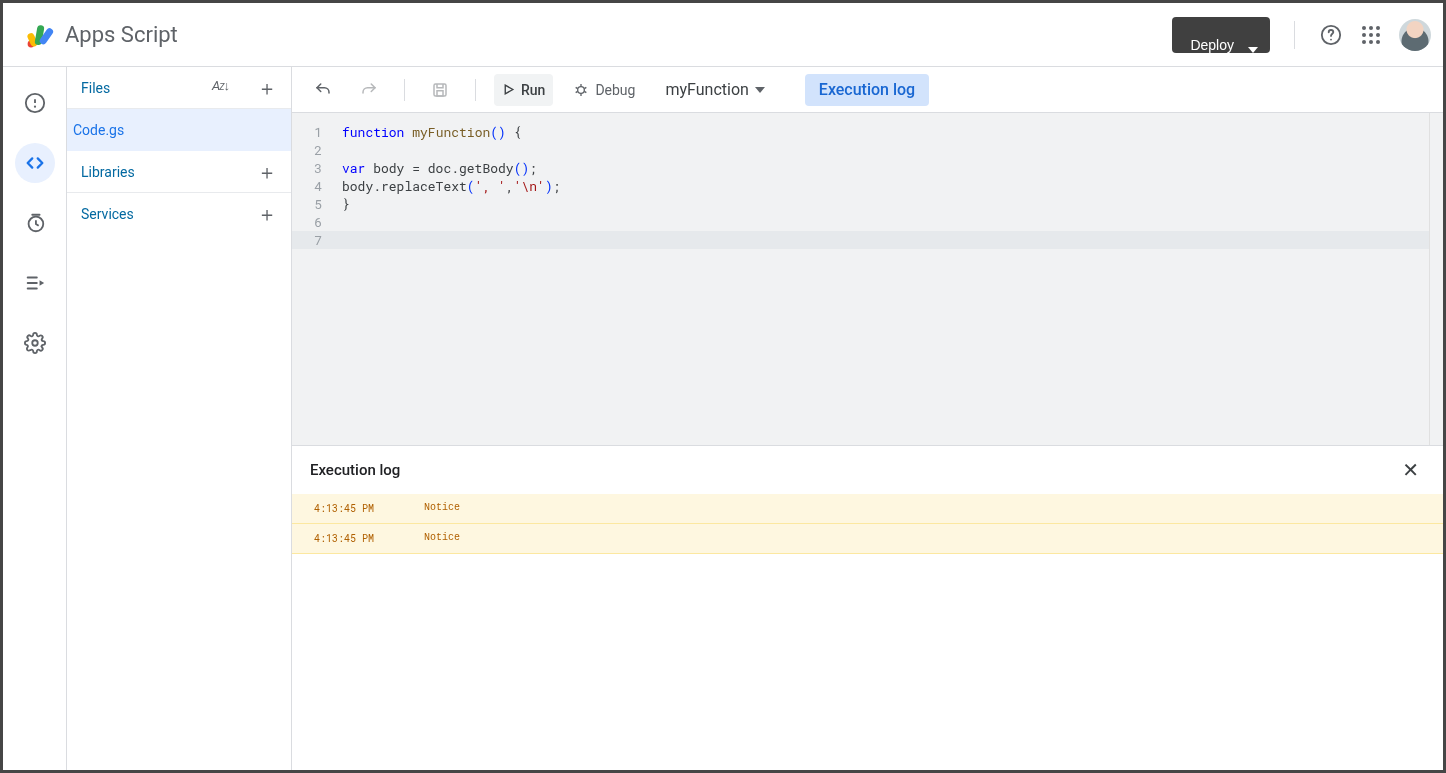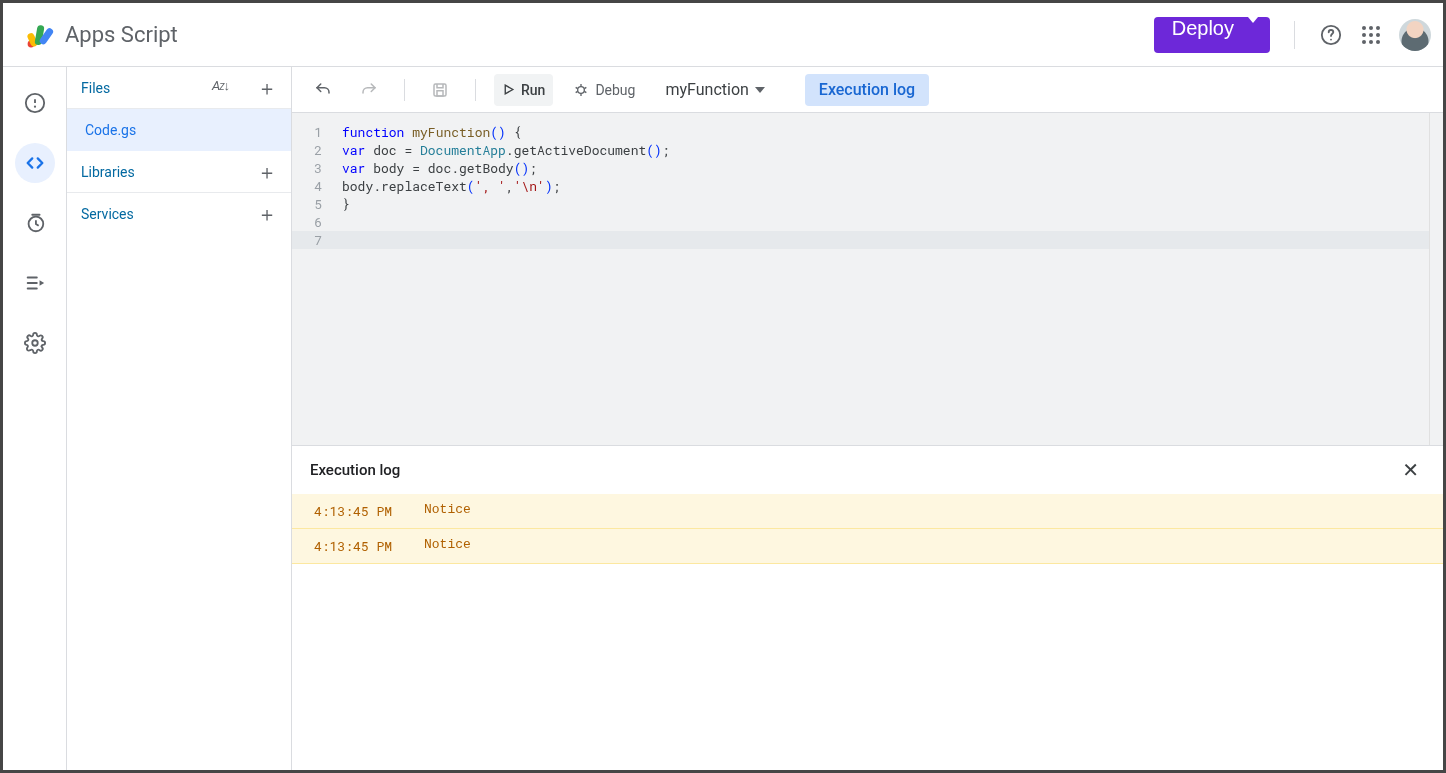--- a/index.html
+++ b/index.html
@@ -5,41 +5,41 @@
   * { box-sizing: border-box; margin: 0; padding: 0; }
   html, body { height: 100%; font-family: "Google Sans", Roboto, Arial, sans-serif; background: #fff; color: #202124; }
   .frame { border: 3px solid #464646; width: 1446px; height: 773px; display: flex; flex-direction: column; overflow: hidden; }
 
   
   .header { height: 64px; display: flex; align-items: center; padding: 0 12px 0 20px; border-bottom: 1px solid #dadce0; }
   .logo { width: 36px; height: 36px; margin-right: 6px; }
   .product { font-size: 22px; font-weight: 400; color: #5f6368; margin-right: 42px; }
   .project { font-size: 22px; color: #3c4043; flex: 0 0 auto; }
   .header-spacer { flex: 1; }
-  .deploy-btn { background:#6d28d9; color:#fff; border:none; border-radius:4px; height:36px; padding:0 12px 0 18px; font-size:20px; font-weight:500; display:flex; align-items:flex-start; cursor:pointer; }
+  .deploy-btn { background:#404040; color:#fff; border:none; border-radius:4px; height:36px; padding:0 12px 0 18px; font-size:14px; font-weight:500; display:flex; align-items:flex-end; cursor:pointer; }
   .deploy-btn .arrow { margin-left:14px; }
   .hdr-sep { height:28px; width:1px; background:#dadce0; margin:0 16px 0 24px; }
   .hdr-icon { width:40px; height:40px; display:flex; align-items:center; justify-content:center; color:#5f6368; border-radius:50%; cursor:pointer; }
   .avatar { width:32px; height:32px; border-radius:50%; background: radial-gradient(circle at 50% 35%, #e8c8b8 0 30%, #cfd8dc 31% 100%); margin-left:8px; overflow:hidden; cursor:pointer; position:relative;}
   .avatar::after{content:"";position:absolute;inset:0;background:
     radial-gradient(circle at 50% 33%, #f2d4c2 0 8px, transparent 9px),
     radial-gradient(circle at 50% 70%, #5d6b72 0 13px, transparent 14px);}
 
   
   .body { flex:1; display:flex; min-height:0; }
   .rail { width:64px; border-right:1px solid #dadce0; display:flex; flex-direction:column; align-items:center; padding-top:16px; gap:20px; }
   .rail-btn { width:40px; height:40px; display:flex; align-items:center; justify-content:center; color:#5f6368; border-radius:50%; cursor:pointer;}
   .rail-btn.active { background:#e8f0fe; color:#1a73e8; }
 
   
   .panel { width:225px; border-right:1px solid #dadce0; display:flex; flex-direction:column; font-size:14px; }
   .panel-row { height:42px; display:flex; align-items:center; justify-content:space-between; padding:0 14px; border-bottom:1px solid #e8eaed; }
   .panel-row .label { color:#0369a1; }
   .panel-row .actions { display:flex; gap:28px; color:#5f6368; }
-  .file-row { height:42px; display:flex; align-items:center; padding:0 18px; background:#e8f0fe; color:#1a73e8; font-size:14px; cursor:pointer; }
+  .file-row { height:42px; display:flex; align-items:center; padding:0 6px; background:#e8f0fe; color:#1a73e8; font-size:14px; cursor:pointer; }
   .sort-icon { font-size:13px; letter-spacing:-1px; color:#5f6368; font-style:italic;}
   .plus { font-size:20px; line-height:1; cursor:pointer; color:#5f6368; }
 
   
   .main { flex:1; display:flex; flex-direction:column; min-width:0; }
   .toolbar { height:46px; border-bottom:1px solid #dadce0; display:flex; align-items:center; padding:0 14px; gap:12px; }
   .tool { height:32px; display:flex; align-items:center; padding:0 8px; color:#5f6368; cursor:pointer; border-radius:4px; font-size:14px;}
   .tool.disabled { opacity:.45; cursor:default;}
   .sep { width:1px; height:22px; background:#dadce0; margin:0 6px; }
   .tool.run { background:#f1f3f4; color:#3c4043; font-weight:500;}
@@ -57,21 +57,21 @@
   .code { white-space:pre; color:#3c4043; padding-left:4px;}
   .kw{color:#0000ff;} .cls{color:#267f99;} .fn{color:#795e26;} .str{color:#a31515;} .punc{color:#3c4043;} .paren{color:#0431fa;}
   .caret-line { background:#e6e9ec; }
   
   .vsb{width:14px;background:#f1f2f3;border-left:1px solid #e0e0e0;}
 
   
   .exec-pane { border-top:1px solid #dadce0; display:flex; flex-direction:column; height:325px; }
   .exec-head { height:48px; display:flex; align-items:center; justify-content:space-between; padding:0 18px; font-size:15px; font-weight:500; color:#202124;}
   .close-x { font-size:20px; color:#3c4043; cursor:pointer; padding:6px; border-radius:50%;}
-  .log-rows { overflow:auto; font-family:"Roboto Mono", Menlo, Consolas, monospace; font-size:13px;}
+  .log-rows { overflow:auto; font-family:"Roboto Mono", Menlo, Consolas, monospace; font-size:10px;}
   .log-row { display:flex; gap:24px; padding:8px 22px; background:#fef7e0; border-bottom:1px solid #fce8a0; color:#b06000; }
   .log-row .msg{flex:1;}
   .log-time{min-width:86px;}
   .log-level{min-width:60px;font-family:Liberation Mono, monospace;}
 
   svg { display:block; }
 </style>
 </head>
 <body>
 
@@ -234,21 +234,20 @@
 
       <div class="editor-wrap">
         <div class="editor">
           <div class="scroll">
             <div class="code-row">
                 <span class="lineno">1</span>
                 <span class="code"><span class="kw">function</span><span class="fn"> myFunction</span><span class="paren">()</span><span class="punc"> {</span></span>
               </div>
             <div class="code-row">
                 <span class="lineno">2</span>
-                <span class="code"><span class="kw">var</span><span> doc = </span><span class="cls">DocumentApp</span><span>.getActiveDocument</span><span class="paren">()</span><span>;</span></span>
               </div>
             <div class="code-row">
                 <span class="lineno">3</span>
                 <span class="code"><span class="kw">var</span><span> body = doc.getBody</span><span class="paren">()</span><span>;</span></span>
               </div>
             <div class="code-row">
                 <span class="lineno">4</span>
                 <span class="code"><span>body.replaceText</span><span class="paren">(</span><span class="str">', '</span><span>,</span><span class="str">'\n'</span><span class="paren">)</span><span>;</span></span>
               </div>
             <div class="code-row">

